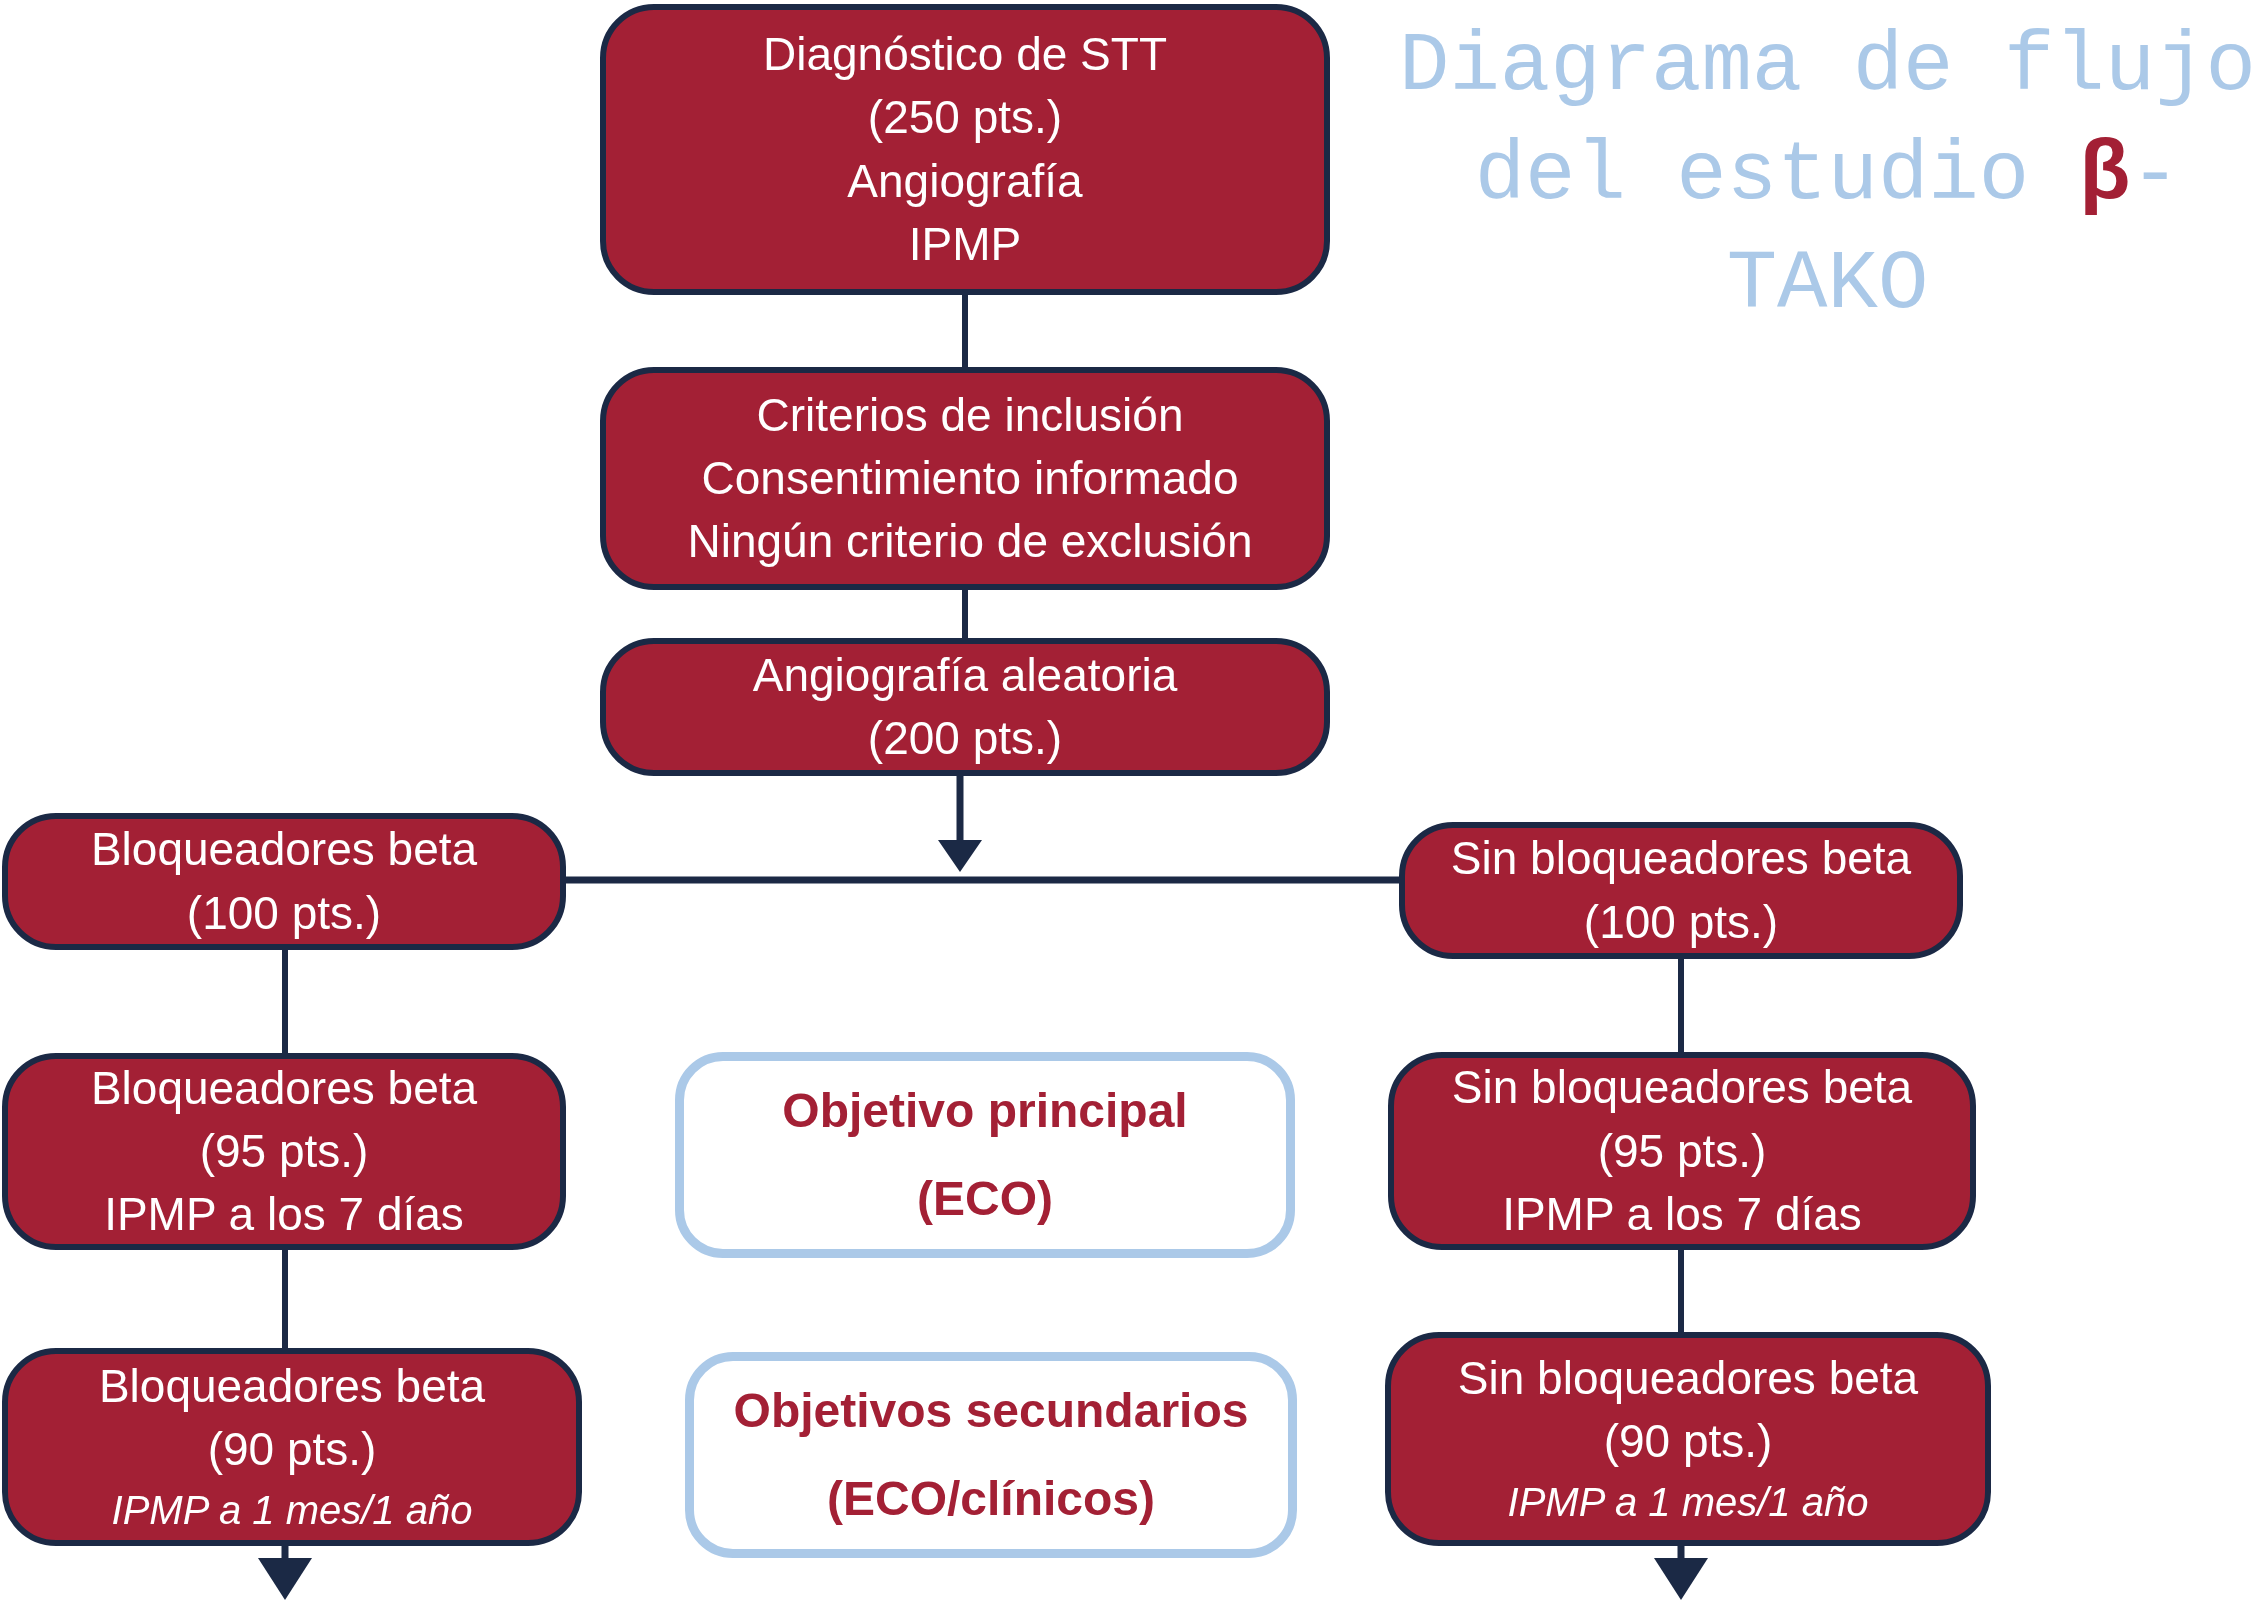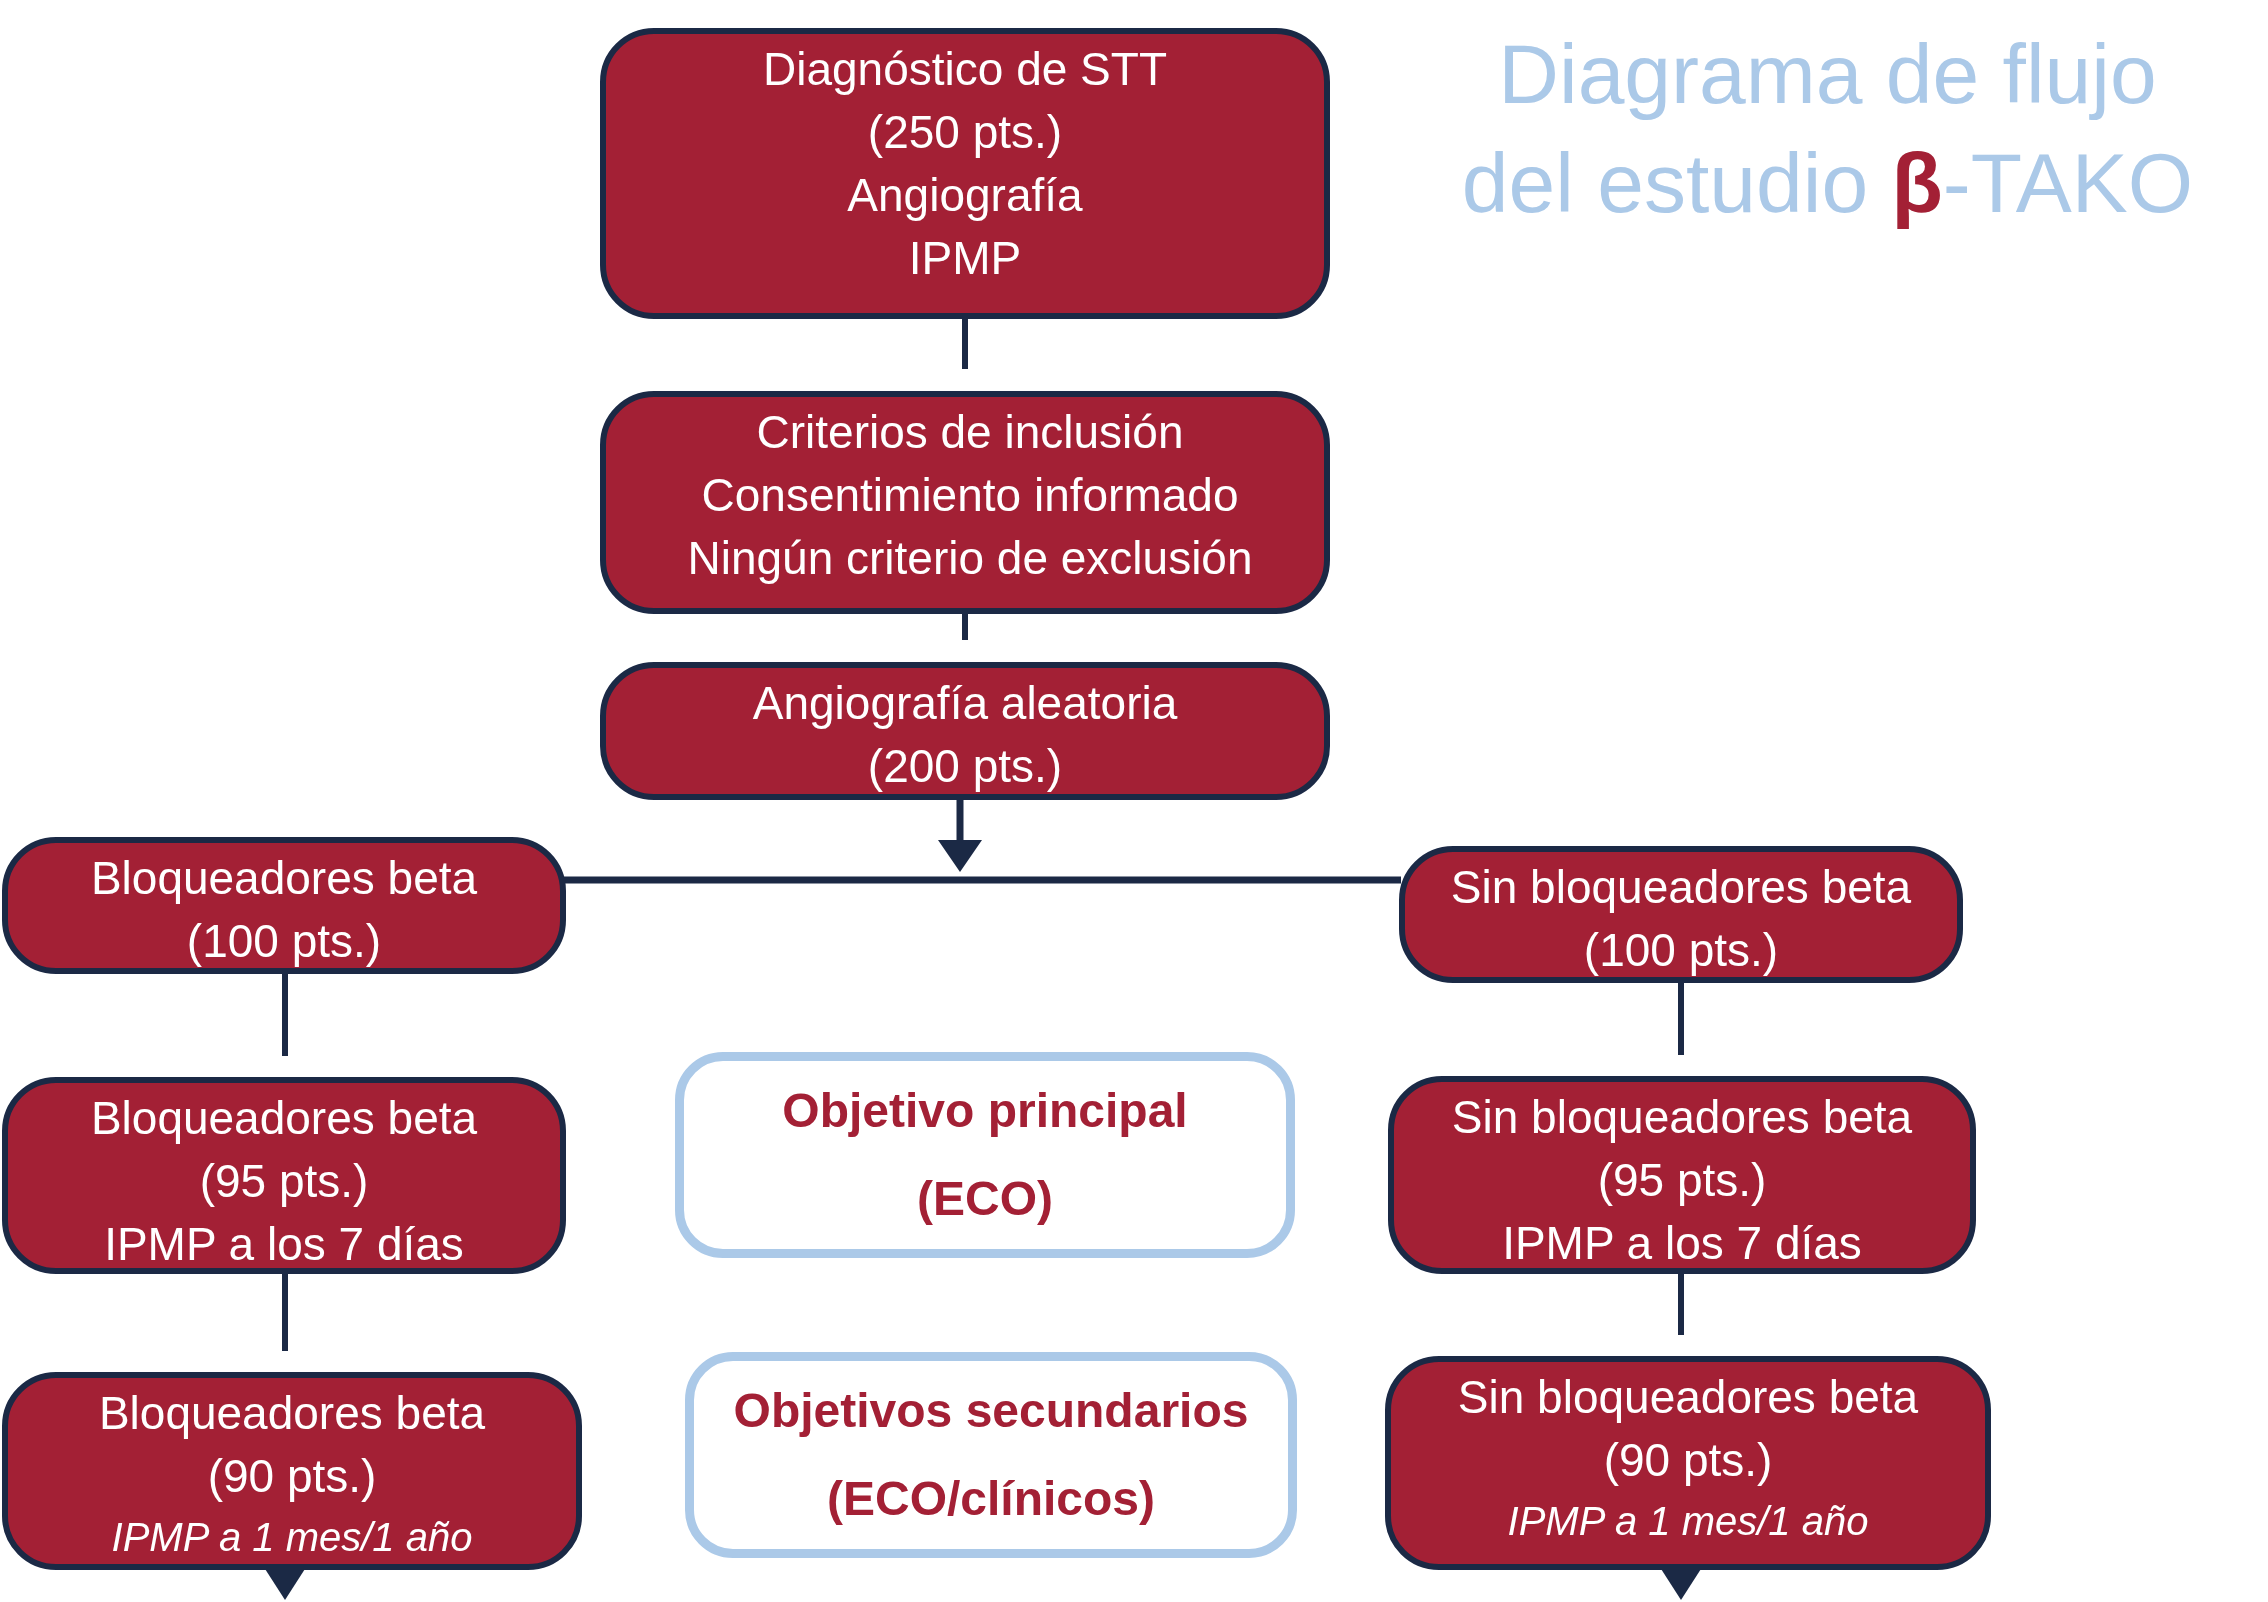--- a/index.html
+++ b/index.html
@@ -14,24 +14,24 @@
   
   .rbox {
     position: absolute;
     box-sizing: border-box;
     background: #A32035;
     border: 6px solid #1B2945;
     border-radius: 54px;
     color: #ffffff;
     display: flex;
     flex-direction: column;
+    justify-content: center;
     align-items: center;
     text-align: center;
     padding: 4px 10px;
-    margin-top: 24px;
   }
   .rbox .ln { font-size: 46px; line-height: 1.37; white-space: nowrap; }
   .rbox .ln.small { font-size: 40px; line-height: 1.45; font-style: italic; }
   
   .obox {
     position: absolute;
     box-sizing: border-box;
     background: #ffffff;
     border: 9px solid #ABC9E8;
     border-radius: 48px;
@@ -42,26 +42,27 @@
     justify-content: center;
     align-items: center;
     text-align: center;
     gap: 19px;
   }
   .obox .ln { font-size: 48px; line-height: 1.42; white-space: nowrap; }
   
   .title {
     position: absolute;
     left: 1395px;
-    top: 20px;
+    top: 12px;
     width: 865px;
     text-align: center;
     color: #ABC9E8;
     font-size: 84px;
     line-height: 1.30;
+    font-family: Liberation Mono, monospace;
   }
   .title .beta { color: #A32035; font-weight: bold; }
   .connector-layer { position: absolute; left: 0; top: 0; }
 </style>
 </head>
 <body>
 
 <div class="canvas">
 
   <svg class="connector-layer" width="2268" height="1602" viewBox="0 0 2268 1602">

